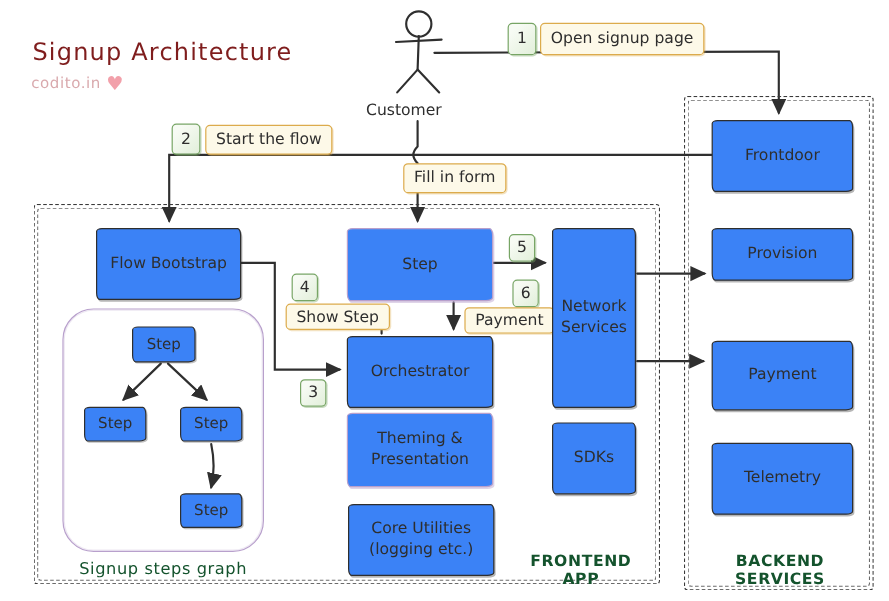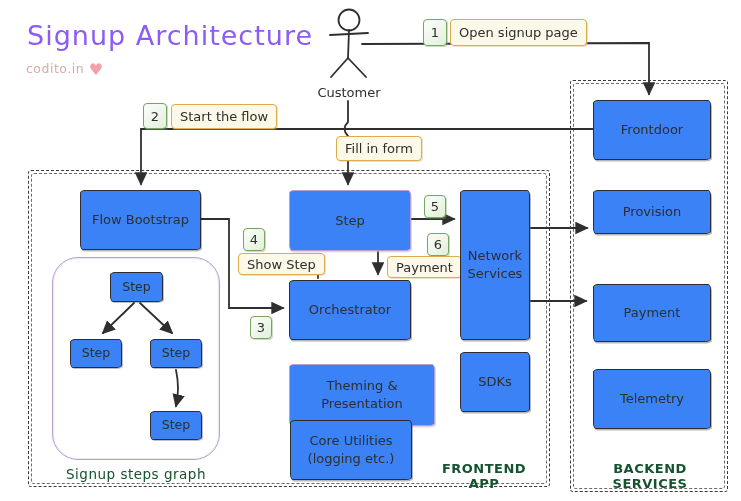--- a/index.html
+++ b/index.html
@@ -43,25 +43,25 @@
     font-size:13px; color:#2e2e2e; box-shadow:1px 1px 0 rgba(119,165,101,.4);
   }
   .action-label {
     position:absolute; display:flex; align-items:center; justify-content:center;
     border:1.6px solid #dcab4c; border-radius:4px; background:#fdf9e8;
     font-size:13px; white-space:nowrap; padding:0 8px;
     box-shadow:1px 1px 0 rgba(220,171,76,.35);
   }
 
   
-  .title { position:absolute; left:27px; top:20px; font-size:27px; letter-spacing:1px; color:#8b5cf6; }
+  .title { position:absolute; left:27px; top:31px; font-size:20px; letter-spacing:1px; color:#7f1d1d; }
   .brand { position:absolute; left:26px; top:60px; font-size:12.5px; color:#d9a9ad; letter-spacing:.5px; }
   .brand .heart { color:#f2a0aa; font-size:16px; vertical-align:-2px; }
 
-  .actor-label { position:absolute; left:305px; top:85px; width:88px; text-align:center; font-size:13px; }
+  .actor-label { position:absolute; left:305px; top:85px; width:88px; font-size:13px; }
 
   svg.overlay { position:absolute; left:0; top:0; width:741px; height:501px; pointer-events:none; }
   svg .stroke { stroke:#2f2f2f; stroke-width:1.8; fill:none; stroke-linecap:round; }
 </style>
 </head>
 <body>
 
 <div id="canvas">
 
   <svg class="overlay">
@@ -132,21 +132,21 @@
     </div>
 
   <div class="box purple" style="left:289px;top:190px;width:122px;height:61px">
       <span>Step</span>
     </div>
 
   <div class="box" style="left:289px;top:280px;width:122px;height:60px">
       <span>Orchestrator</span>
     </div>
 
-  <div class="box purple" style="left:289px;top:364px;width:146px;height:62px">
+  <div class="box purple" style="left:289px;top:344px;width:122px;height:62px">
       <span style="max-width:96px">Theming &amp; Presentation</span>
     </div>
 
   <div class="box" style="left:290px;top:420px;width:122px;height:60px">
       <span style="max-width:100px">Core Utilities (logging etc.)</span>
     </div>
 
   <div class="box" style="left:460px;top:190px;width:70px;height:150px">
       <span>Network Services</span>
     </div>

